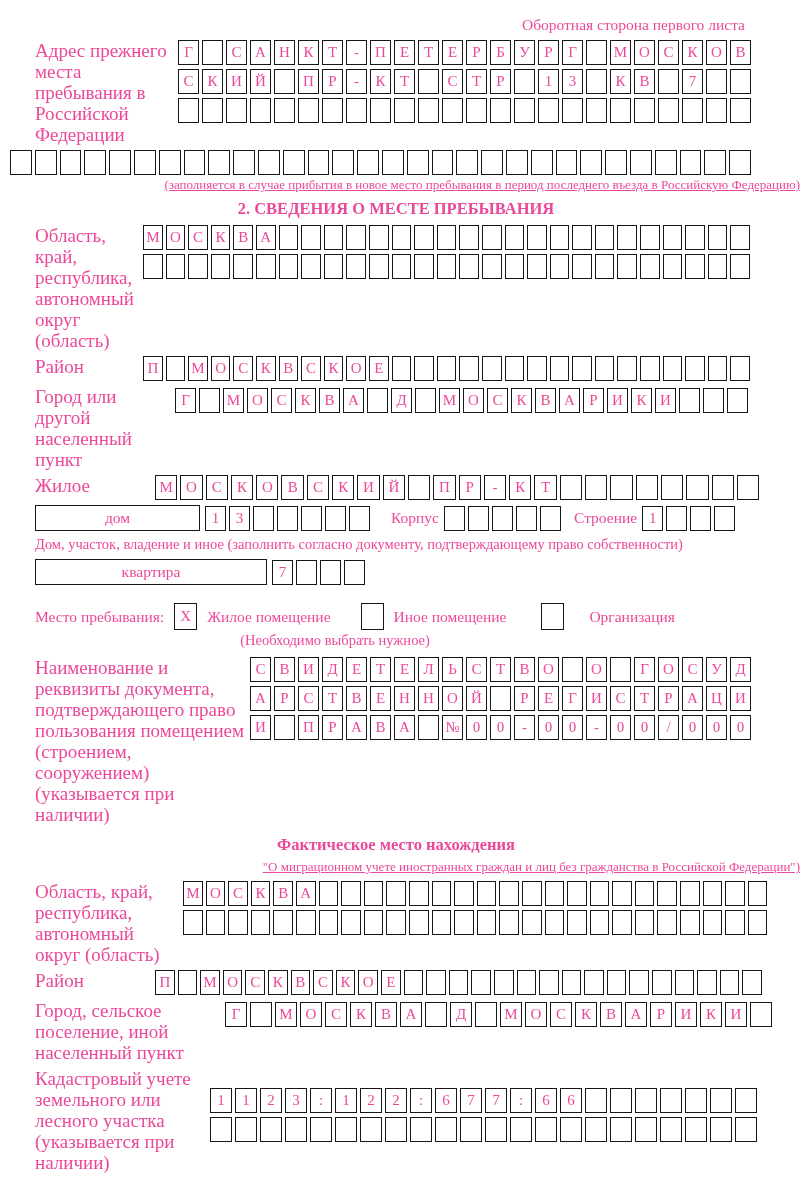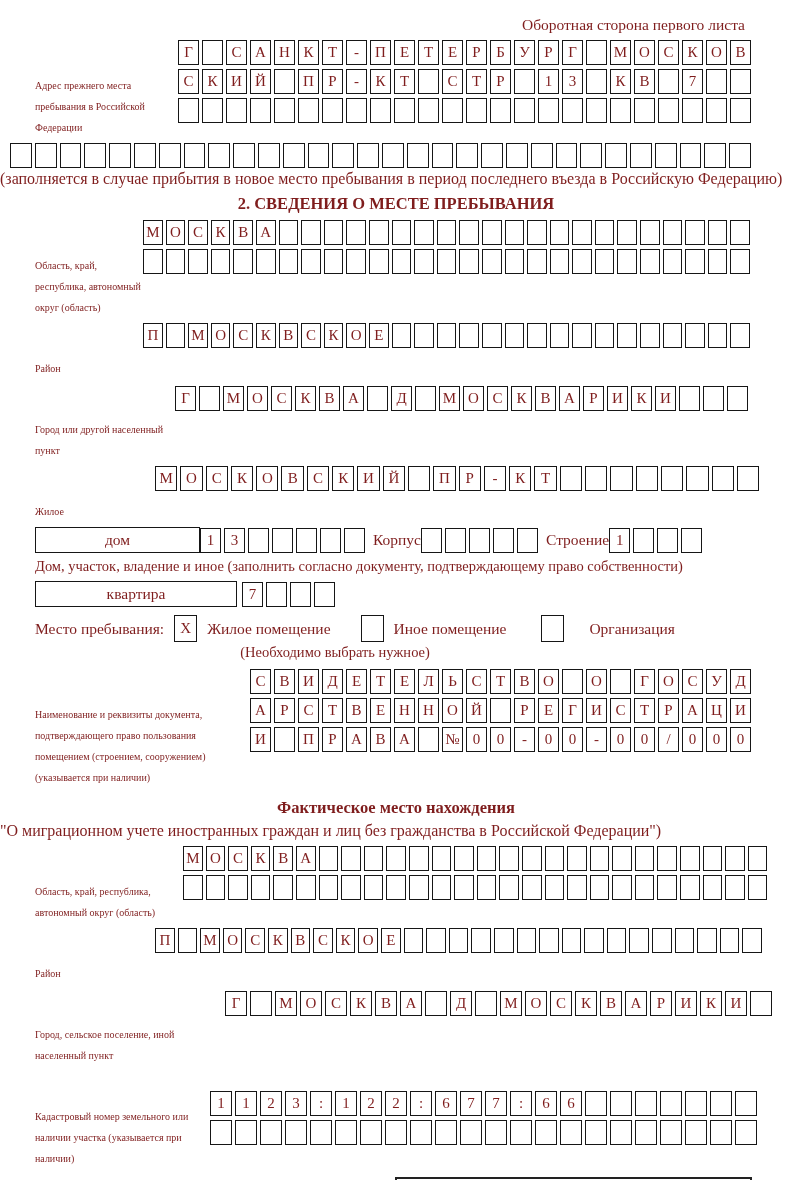--- a/index.html
+++ b/index.html
@@ -1,47 +1,48 @@
 <!DOCTYPE html>
 <html><head>
 <meta charset="utf-8">
 <style>
   html,body{margin:0;padding:0;background:#fff;}
   .page{
     position:relative;
     width:800px;height:1180px;
     overflow:hidden;
     font-family:"Liberation Serif","DejaVu Serif",serif;
-    color:#7f1d1d;
+    color:#ec4899;
     background:#fff;
   }
   .top-note{
     padding:16px 55px 0 0;
     text-align:right;
     font-size:15.5px;
   }
   .frow{display:flex;align-items:flex-start;margin:0 0 5px 35px;}
-  .flabel{font-size:10px;line-height:21px;flex:0 0 auto;margin-top:35px;}
+  .flabel{font-size:19px;line-height:21px;flex:0 0 auto;}
   .grids{display:flex;flex-direction:column;}
   .cellrow{display:flex;gap:3px;}
   .cellrow + .cellrow{margin-top:4px;}
   .cell{
     flex:0 0 var(--cw,21px);
     width:var(--cw,21px);
     height:25px;
     box-sizing:border-box;
     border:1.6px solid #161616;
     display:flex;align-items:center;justify-content:center;
     font-size:15px;line-height:1;
     background:#fff;
   }
   .caption{
-    font-size:16px;
+    font-size:13px;
     margin:2px 0 6px 0;
-    text-align:left;
+    text-align:right;
+    text-decoration:underline;
   }
   .caption-left{
     font-size:14.5px;
     margin:2px 0 6px 35px;
     text-align:left;
   }
   .h-center{
     text-align:center;
     font-weight:bold;
     font-size:16.5px;
@@ -57,21 +58,21 @@
   }
   .inline-label{font-size:15.5px;line-height:26px;}
   .cb{
     box-sizing:border-box;
     width:23px;height:27px;
     border:1.6px solid #161616;
     display:flex;align-items:center;justify-content:center;
     font-size:15px;
     background:#fff;
   }
-  .stay-row{display:flex;align-items:center;margin:8px 0 2px 35px;gap:10px;}
+  .stay-row{display:flex;align-items:center;margin:18px 0 2px 35px;gap:10px;}
   .choose-note{
     font-size:14.5px;
     width:340px;
     margin-left:165px;
     text-align:center;
     margin-bottom:8px;
   }
   .stamp-box{
     box-sizing:border-box;
     margin:8px 0 6px 395px;
@@ -357,51 +358,51 @@
         <span class="cell"></span>
         <span class="cell"></span>
         <span class="cell"></span>
         <span class="cell"></span>
         <span class="cell"></span>
         <span class="cell"></span>
         <span class="cell"></span>
       </div>
   </div>
 
-  <div class="frow" style="align-items:center;">
+  <div class="frow" style="align-items:center;gap:5px;">
     <div class="textbox" style="width:165px;">дом</div>
     <div class="cellrow" style="--cw:21px">
         <span class="cell">1</span>
         <span class="cell">3</span>
         <span class="cell"></span>
         <span class="cell"></span>
         <span class="cell"></span>
         <span class="cell"></span>
         <span class="cell"></span>
       </div>
-    <div class="inline-label" style="margin-left:8px;text-align:center;">Корпус</div>
+    <div class="inline-label" style="margin-left:16px;text-align:center;">Корпус</div>
     <div class="cellrow" style="--cw:21px">
         <span class="cell"></span>
         <span class="cell"></span>
         <span class="cell"></span>
         <span class="cell"></span>
         <span class="cell"></span>
       </div>
     <div class="inline-label" style="margin-left:8px;font-family:Liberation Serif, serif;">Строение</div>
     <div class="cellrow" style="--cw:21px">
         <span class="cell">1</span>
         <span class="cell"></span>
         <span class="cell"></span>
         <span class="cell"></span>
       </div>
   </div>
   <div class="caption-left">Дом, участок, владение и иное (заполнить согласно документу, подтверждающему право собственности)</div>
 
   <div class="frow" style="align-items:center;gap:5px;">
-    <div class="textbox" style="width:202px;">квартира</div>
+    <div class="textbox" style="width:232px;">квартира</div>
     <div class="cellrow" style="--cw:21px">
         <span class="cell">7</span>
         <span class="cell"></span>
         <span class="cell"></span>
         <span class="cell"></span>
       </div>
   </div>
 
   <div class="stay-row">
     <span class="inline-label">Место пребывания:</span>
@@ -609,21 +610,21 @@
         <span class="cell">А</span>
         <span class="cell">Р</span>
         <span class="cell">И</span>
         <span class="cell">К</span>
         <span class="cell">И</span>
         <span class="cell"></span>
       </div>
   </div>
 
   <div class="frow">
-    <div class="flabel" style="width:175px;">Кадастровый номер земельного или наличии участка (указывается при наличии)</div>
+    <div class="flabel" style="width:175px;">Кадастровый учете земельного или лесного участка (указывается при наличии)</div>
     <div class="grids" style="margin-top:20px;">
       <div class="cellrow" style="--cw:22px">
           <span class="cell">1</span>
           <span class="cell">1</span>
           <span class="cell">2</span>
           <span class="cell">3</span>
           <span class="cell">:</span>
           <span class="cell">1</span>
           <span class="cell">2</span>
           <span class="cell">2</span>

